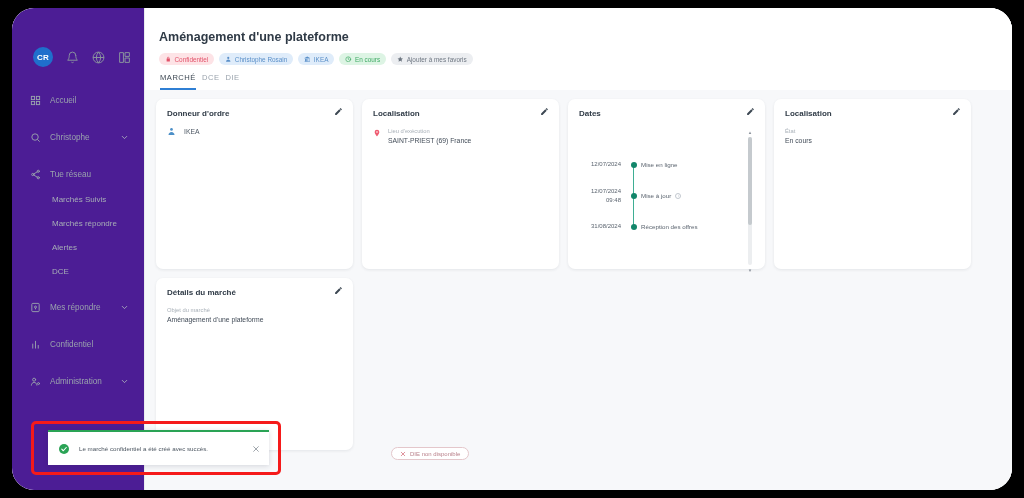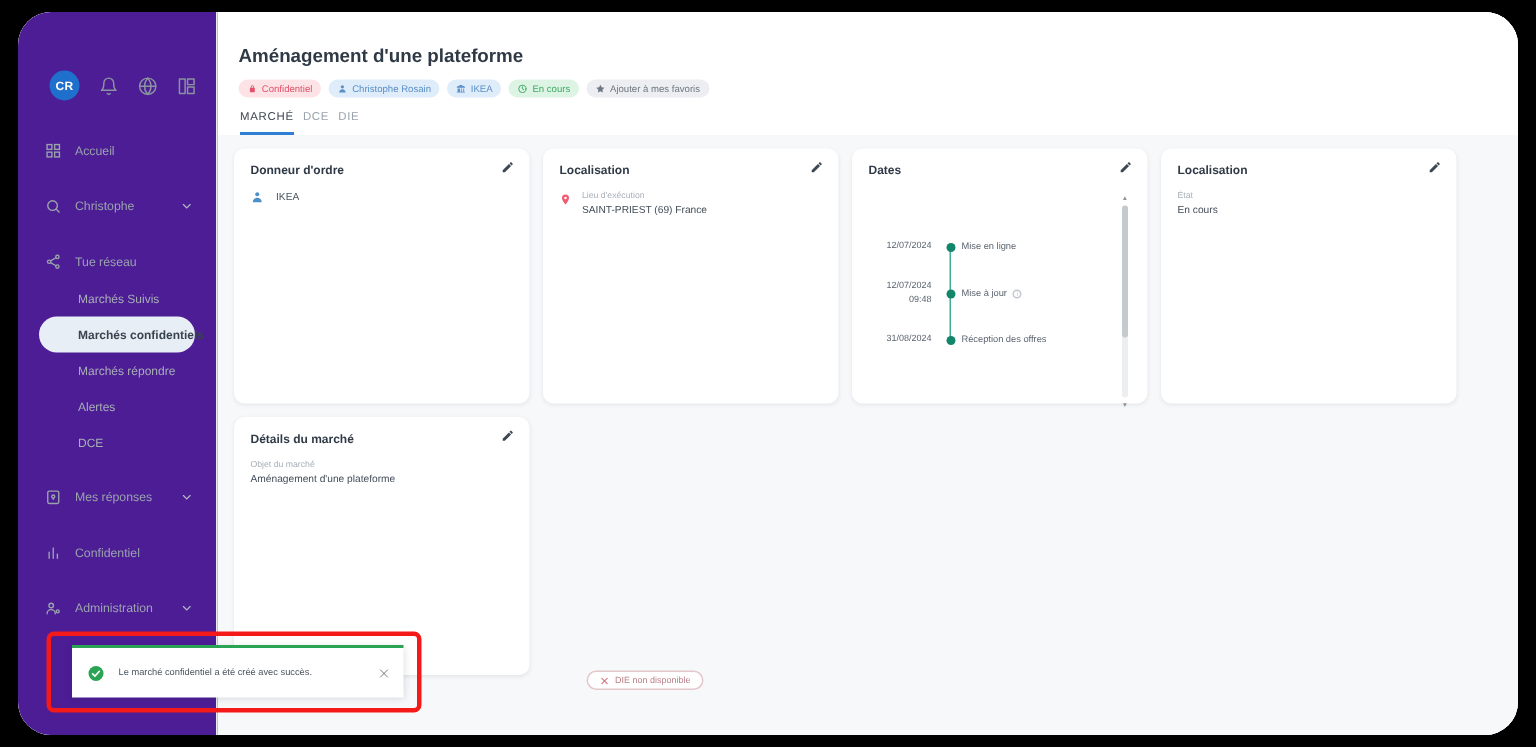--- a/index.html
+++ b/index.html
@@ -364,42 +364,39 @@
                   <line x1="8.1" y1="13.2" x2="15.9" y2="17.8"></line>
           </svg>
         </span>
         <span class="lbl">Tue réseau</span>
       </div>
 
 
       <div class="sub-item">
         <span>Marchés Suivis</span>
       </div>
-      <div class="sub-item active">
-        <span>Marchés confidentiels</span>
-      </div>
       <div class="sub-item">
         <span>Marchés répondre</span>
       </div>
       <div class="sub-item">
         <span>Alertes</span>
       </div>
       <div class="sub-item">
         <span>DCE</span>
       </div>
 
       <div class="nav-item">
         <span class="ni">
           <svg viewBox="0 0 24 24" fill="none" stroke="currentColor" stroke-width="2" stroke-linejoin="round">
             <rect x="4" y="3" width="16" height="18" rx="2"></rect>
                   <circle cx="12" cy="11" r="2.2"></circle>
                   <line x1="12" y1="13" x2="12" y2="16"></line>
           </svg>
         </span>
-        <span class="lbl">Mes réponses</span>
+        <span class="lbl">Mes répondre</span>
         <span class="chev">
           <svg viewBox="0 0 24 24" fill="none" stroke="currentColor" stroke-width="2.2" stroke-linecap="round">
                   <polyline points="6 9 12 15 18 9"></polyline>
                 </svg>
         </span>
       </div>
 
       <div class="nav-item">
         <span class="ni">
           <svg viewBox="0 0 24 24" fill="none" stroke="currentColor" stroke-width="2" stroke-linecap="round">

